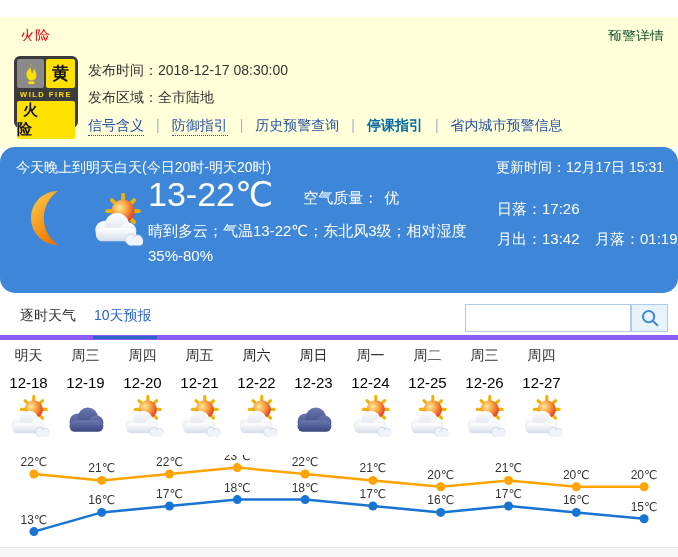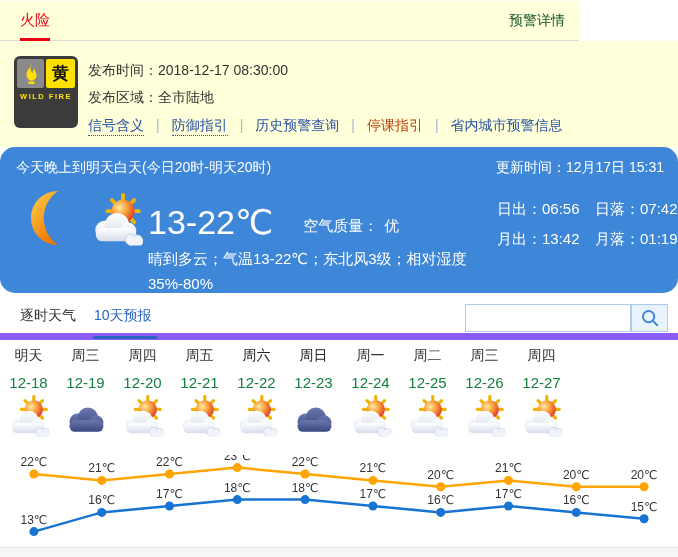--- a/index.html
+++ b/index.html
@@ -1,20 +1,20 @@
 <!DOCTYPE html>
 <html><head>
 <meta charset="utf-8">
 <style>
   * { margin:0; padding:0; box-sizing:border-box; }
   body { font-family:"Liberation Sans","DejaVu Sans",sans-serif; background:#fff; }
   .screen { position:relative; width:678px; height:557px; overflow:hidden; background:#fff; }
 
   
-  .top-bar { position:absolute; left:0; top:1px; width:579px; height:40px;
+  .top-bar { position:absolute; left:0; top:17px; width:678px; height:40px;
              background:#FFFFD9; border-bottom:1px solid #DCDCDC; }
   .fire-tab { position:absolute; left:20px; top:10px; font-size:15px; color:#E60012; cursor:pointer; }
   .fire-tab-underline { position:absolute; left:20px; top:37px; width:30px; height:3px; background:#E60012; }
   .warn-details { position:absolute; right:14px; top:11px; font-size:14px; color:#14532d; cursor:pointer; }
 
   
   .alert-body { position:absolute; left:0; top:41px; width:678px; height:106px; background:#FFFFD9; }
   .badge { position:absolute; left:14px; top:15px; width:64px; height:72px; background:#3B3B3B;
            border-radius:6px; padding:3px; display:flex; flex-direction:column; gap:2px; }
   .badge-row1 { display:flex; gap:2px; height:29px; }
@@ -24,58 +24,58 @@
                  font-size:17px; font-weight:bold; display:flex; align-items:center; justify-content:center; }
   .badge-sub { height:12px; color:#FFE100; font-size:7.5px; font-weight:bold; letter-spacing:1.5px;
                display:flex; align-items:center; justify-content:center; }
   .badge-name { flex:1; background:#FFE100; border-radius:2px; color:#111; font-size:15px; font-weight:bold;
                 letter-spacing:6px; text-indent:6px; display:flex; align-items:center; justify-content:center; }
   .alert-info { position:absolute; left:88px; top:16px; font-size:14px; color:#333; }
   .alert-info .row { line-height:27px; }
   .alert-links { margin-top:6px; font-size:14px; }
   .alert-links .lnk { color:#2952A3; cursor:pointer; }
   .alert-links .lnk.dotted { border-bottom:1px dotted #2952A3; padding-bottom:2px; }
-  .alert-links .lnk.red { color:#c2410c; }
+  .alert-links .lnk.red { color:#0369a1;font-weight:bold; }
   .alert-links .sep { color:#9FB6D8; margin:0 12px; }
 
   
   .blue-panel { position:absolute; left:0; top:147px; width:678px; height:146px; background:#3E87D8; color:#fff;border-radius:15px; }
   .period-title { position:absolute; left:16px; top:12px; font-size:14px; }
   .update-time { position:absolute; right:14px; top:12px; font-size:14px; }
   .icon-moon { position:absolute; left:18px; top:40px; }
   .icon-day { position:absolute; left:88px; top:46px; }
-  .temp-block { position:absolute; left:148px; top:28px; width:345px;margin-top:28px; }
+  .temp-block { position:absolute; left:148px; top:28px; width:345px; }
   .temp-row { display:flex; align-items:flex-end; }
   .temp-big { font-size:34px; line-height:38px; }
   .air { font-size:15px; margin-left:30px; margin-bottom:5px; }
   .air-value { margin-left:6px; }
   .cur-desc { margin-top:5px; font-size:15px; line-height:25px; width:340px; }
   .sunmoon { position:absolute; left:497px; top:53px; font-size:15px; }
   .sunmoon-row { display:flex; margin-bottom:11px; }
   .sunmoon-item { width:86px; white-space:nowrap; }
   .sunmoon-item + .sunmoon-item { margin-left:12px; }
 
   
   .tab-bar { position:absolute; left:0; top:293px; width:678px; height:47px; background:#fff;
-             border-bottom:7px solid #8b5cf6; }
+             border-bottom:5px solid #8b5cf6; }
   .tab-hourly { position:absolute; left:20px; top:14px; font-size:14px; color:#333; cursor:pointer; }
   .tab-tenday { position:absolute; left:94px; top:14px; font-size:14px; color:#2A64C4; cursor:pointer; }
   .tab-underline { position:absolute; left:93px; top:43px; width:64px; height:3px; background:#2A64C4; }
   .search-input { position:absolute; left:465px; top:11px; width:166px; height:28px;
                   border:1px solid #AECBEB; outline:none; font-size:14px; padding:0 8px; color:#333; }
   .search-btn { position:absolute; left:631px; top:11px; width:37px; height:28px; background:#E9F3FC;
                 border:1px solid #AECBEB; display:flex; align-items:center; justify-content:center; cursor:pointer; }
 
   
   .forecast { position:absolute; left:0; top:340px; width:570px; height:207px; background:#fff; }
   .forecast-cols { display:flex; padding-top:7px; }
   .fcol { flex:1; text-align:center; }
   .fcol .day { font-size:14px; color:#333; }
   .fcol .day.bold { font-weight:normal; color:#222; }
-  .fcol .date { font-size:15px; color:#15803d; margin-top:9px; }
+  .fcol .date { font-size:15px; color:#000000; margin-top:9px; }
   .fcol .wicon { margin-top:4px; height:46px; display:flex; align-items:center; justify-content:center; }
   .temp-chart { position:absolute; left:0; top:115px; width:678px; height:100px; }
   .temp-chart text { font-family:"Liberation Sans","DejaVu Sans",sans-serif; }
 
   
   .bottom-strip { position:absolute; left:0; top:547px; width:678px; height:10px;
                   background:#F6F6F6; border-top:1px solid #E4E4E4; }
 </style>
 </head>
 <body>
@@ -114,20 +114,21 @@
     <div class="badge">
       <div class="badge-row1">
         <span class="badge-flame-cell">
           <svg width="20" height="22" viewBox="0 0 20 22">
             <path fill="#FFE100" d="M10 0 C11.5 4.5 5.5 6.5 5.5 11 C5.5 15 8 17.5 10.5 17.5 C13.5 17.5 15.5 15.2 15.5 12 C15.5 9.5 13.5 8.5 13.8 5.5 C12 7 11.5 8.5 11.8 10.5 C9.5 8.5 9 4.5 10 0 Z M7.5 18.5 L13.5 18.5 L13.5 21 L7.5 21 Z"></path>
           </svg>
         </span>
         <span class="badge-level">黄</span>
       </div>
       <div class="badge-sub">WILD FIRE</div>
+      <div class="badge-name">火 险</div>
     </div>
     <div class="alert-info">
       <div class="row"><span>发布时间：</span><span>2018-12-17 08:30:00</span></div>
       <div class="row"><span>发布区域：</span><span>全市陆地</span></div>
       <div class="alert-links" id="alert-links"><span class="lnk dotted">信号含义</span><span class="sep">|</span><span class="lnk dotted">防御指引</span><span class="sep">|</span><span class="lnk ">历史预警查询</span><span class="sep">|</span><span class="lnk red">停课指引</span><span class="sep">|</span><span class="lnk ">省内城市预警信息</span></div>
     </div>
   </div>
 
   <div class="blue-panel">
     <div class="period-title">今天晚上到明天白天(今日20时-明天20时)</div>
@@ -161,22 +162,21 @@
         </svg></span>
     <div class="temp-block">
       <div class="temp-row">
         <span class="temp-big">13-22℃</span>
         <span class="air"><span>空气质量：</span><span class="air-value">优</span></span>
       </div>
       <div class="cur-desc">晴到多云；气温13-22℃；东北风3级；相对湿度35%-80%</div>
     </div>
     <div class="sunmoon">
       <div class="sunmoon-row">
-        <span class="sunmoon-item"><span>日出：</span><span>06:56</span></span>
-        <span class="sunmoon-item"><span>日落：</span><span>07:42</span></span>
+        <span class="sunmoon-item"><span>日落：</span><span>17:26</span></span>
       </div>
       <div class="sunmoon-row">
         <span class="sunmoon-item"><span>月出：</span><span>13:42</span></span>
         <span class="sunmoon-item"><span>月落：</span><span>01:19</span></span>
       </div>
     </div>
   </div>
 
   <div class="tab-bar">
     <span class="tab-hourly">逐时天气</span>

